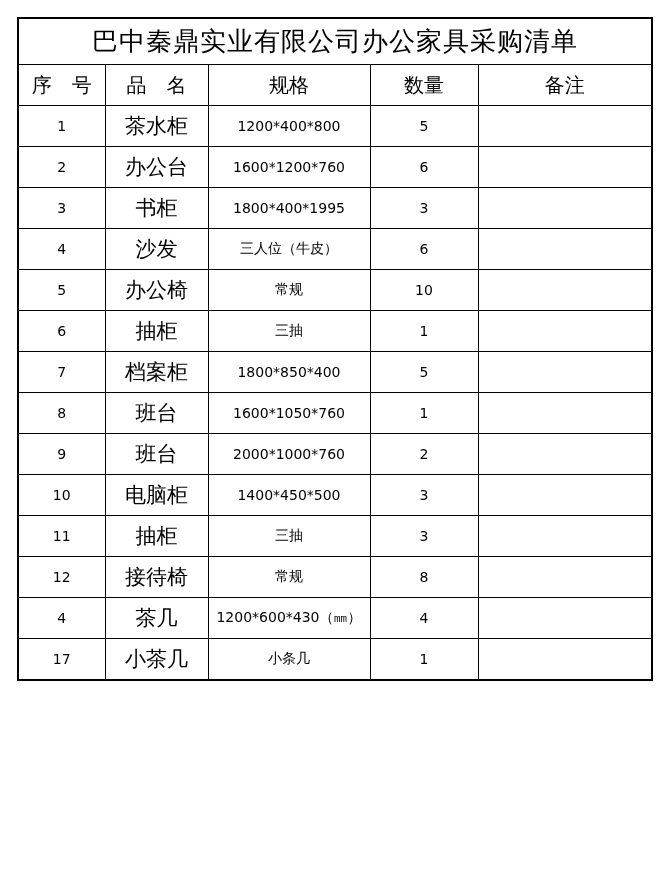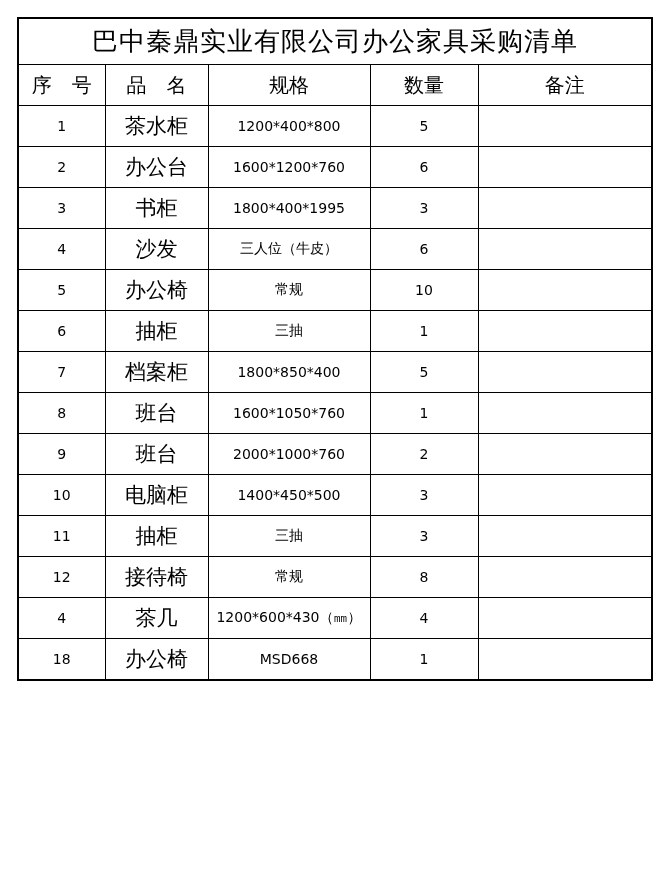--- a/index.html
+++ b/index.html
@@ -185,23 +185,23 @@
 
   <tr>
     <td class="cell-no">4</td>
     <td class="cell-name">茶几</td>
     <td class="cell-spec">1200*600*430（㎜）</td>
     <td class="cell-qty">4</td>
     <td class="cell-remark"></td>
   </tr>
 
 
-
-  <tr>
-    <td class="cell-no">18</td>
-    <td class="cell-name">办公椅</td>
-    <td class="cell-spec">MSD668</td>
+  <tr>
+    <td class="cell-no">17</td>
+    <td class="cell-name">小茶几</td>
+    <td class="cell-spec">小条几</td>
     <td class="cell-qty">1</td>
     <td class="cell-remark"></td>
   </tr>
+
 </tbody>
   </table>
 </div>
 
 </body></html>

